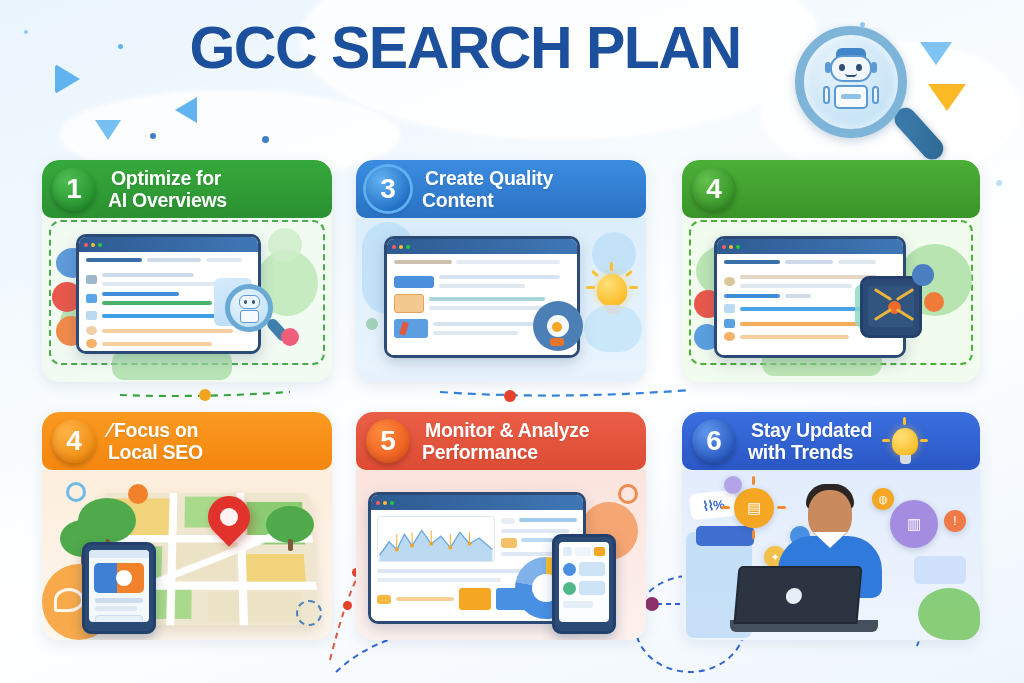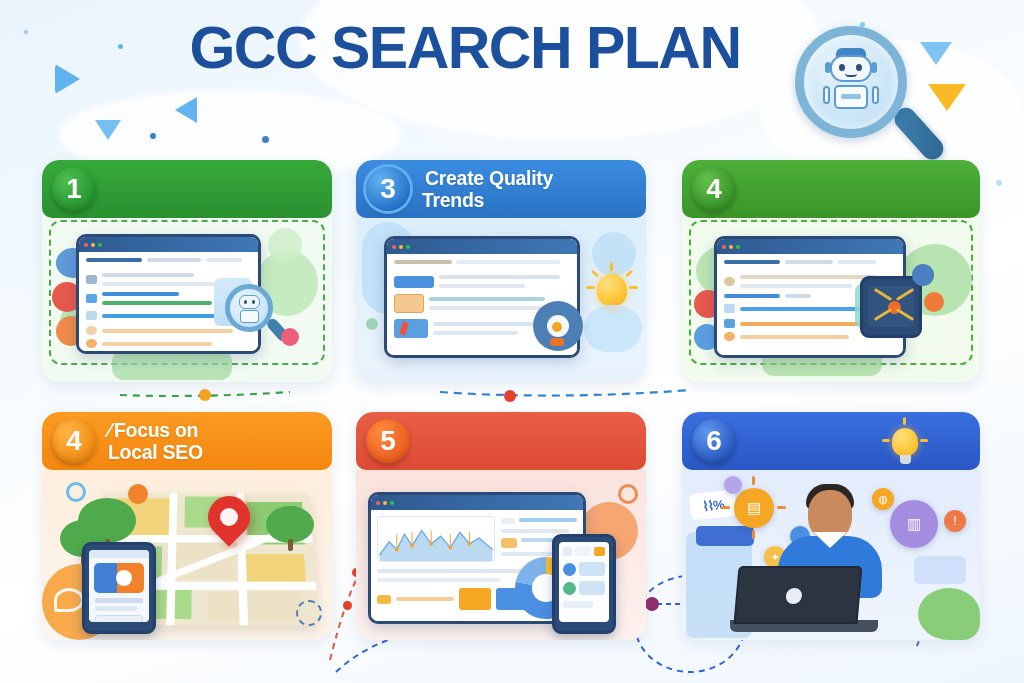--- a/index.html
+++ b/index.html
@@ -268,20 +268,22 @@
   <div class="conn-dot" style="left:504px;top:390px;width:12px;height:12px;background:#e8402a;"></div>
   <div class="conn-dot" style="left:352px;top:568px;width:9px;height:9px;background:#e8402a;"></div>
   <div class="conn-dot" style="left:343px;top:601px;width:9px;height:9px;background:#e8402a;"></div>
   <div class="conn-dot" style="left:645px;top:597px;width:14px;height:14px;background:#8e2f6b;"></div>
 
   <div class="card" style="left:42px;top:160px;width:290px;height:222px;background:#f2fbf2;">
     <div class="card-head" style="background:linear-gradient(180deg,#36a93b 0%,#2a9130 100%);">
       <div class="badge" style="background:radial-gradient(circle at 34% 30%, #4dbd52 0%, #25922c 78%);">
         <span>1</span>
       </div>
+      <div class="card-title"><span class="glitch-glyph"></span><span>Optimize for
+AI Overviews</span></div>
     </div>
     <div class="card-body">
 
       <div style="position:absolute;left:7px;top:2px;right:7px;bottom:5px;border:2px dashed #49ab4e;border-radius:12px;"></div>
 
       <div style="position:absolute;left:18px;top:80px;width:70px;height:46px;background:#a9dfa6;border-radius:50%;opacity:.8;"></div>
       <div style="position:absolute;left:214px;top:32px;width:62px;height:66px;background:#b7e6b0;border-radius:50%;opacity:.75;"></div>
       <div style="position:absolute;left:226px;top:10px;width:34px;height:34px;background:#cdeec8;border-radius:50%;opacity:.8;"></div>
       <div style="position:absolute;left:70px;top:132px;width:120px;height:30px;background:#9fd89c;border-radius:12px;opacity:.7;"></div>
 
@@ -349,21 +351,21 @@
       <div style="position:absolute;left:196px;top:196px;"></div>
     </div>
   </div>
 
   <div class="card" style="left:356px;top:160px;width:290px;height:222px;background:#e7f2fd;">
     <div class="card-head" style="background:linear-gradient(180deg,#3b8ce0 0%,#2a72c4 100%);">
       <div class="badge" style="background:radial-gradient(circle at 34% 30%, #63b2f2 0%, #1f6dc4 78%);box-shadow:0 0 0 3px #5fb0f0, 0 3px 5px rgba(0,0,0,.2);">
         <span>3</span>
       </div>
       <div class="card-title"><span class="glitch-glyph"></span><span>Create Quality
-Trends</span></div>
+Content</span></div>
     </div>
     <div class="card-body" style="background:linear-gradient(180deg,#dceefb 0%,#e9f4fd 100%);">
       <div style="position:absolute;left:6px;top:4px;width:52px;height:92px;background:#bcdff7;border-radius:40px;opacity:.8;"></div>
       <div style="position:absolute;left:236px;top:14px;width:44px;height:44px;background:#bcdff7;border-radius:50%;opacity:.8;"></div>
       <div style="position:absolute;left:228px;top:88px;width:58px;height:46px;background:#c6e5f9;border-radius:40px;opacity:.85;"></div>
       <div class="browser" style="left:28px;top:18px;width:196px;height:122px;">
         <div class="browser-bar">
           <span class="bdot" style="background:#ff5f57;"></span>
           <span class="bdot" style="background:#febc2e;"></span>
           <span class="bdot" style="background:#28c840;"></span>
@@ -540,20 +542,22 @@
       <div style="position:absolute;left:86px;top:14px;width:20px;height:20px;background:#f2812b;border-radius:50%;"></div>
       <div style="position:absolute;left:254px;top:130px;width:26px;height:26px;border:2px dashed #4a7fc1;border-radius:50%;"></div>
     </div>
   </div>
 
   <div class="card" style="left:356px;top:412px;width:290px;height:228px;background:#fdeeeb;">
     <div class="card-head" style="background:linear-gradient(180deg,#ea5e47 0%,#dd4b33 100%);">
       <div class="badge" style="background:radial-gradient(circle at 34% 30%, #ff8a3d 0%, #ec5a1e 78%);">
         <span>5</span>
       </div>
+      <div class="card-title"><span class="glitch-glyph"></span><span>Monitor &amp; Analyze
+Performance</span></div>
     </div>
     <div class="card-body" style="height:170px;background:linear-gradient(180deg,#fbe3dd 0%,#fdf1ee 100%);">
       <div style="position:absolute;left:224px;top:32px;width:58px;height:58px;background:#f59a5e;border-radius:50%;opacity:.85;"></div>
       <div style="position:absolute;left:262px;top:14px;width:20px;height:20px;border:3px solid #f08b4f;border-radius:50%;"></div>
       <div class="browser" style="left:12px;top:22px;width:218px;height:132px;">
         <div class="browser-bar">
           <span class="bdot" style="background:#ff5f57;"></span>
           <span class="bdot" style="background:#febc2e;"></span>
           <span class="bdot" style="background:#28c840;"></span>
         </div>
@@ -622,20 +626,22 @@
         </div>
       </div>
     </div>
   </div>
 
   <div class="card" style="left:682px;top:412px;width:298px;height:228px;background:#eaf1fd;">
     <div class="card-head" style="background:linear-gradient(180deg,#3a6fe0 0%,#2a57c4 100%);">
       <div class="badge" style="background:radial-gradient(circle at 34% 30%, #5f97ef 0%, #2554bd 78%);">
         <span>6</span>
       </div>
+      <div class="card-title"><span class="glitch-glyph"></span><span>Stay Updated
+with Trends</span></div>
       <div class="bulb" style="left:210px;top:16px;z-index:3;">
         <div class="bulb-glass" style="width:26px;height:28px;"></div>
           <div class="bulb-base" style="width:11px;"></div>
         <div class="ray" style="left:-10px;top:11px;width:8px;height:3px;"></div>
         <div class="ray" style="left:28px;top:11px;width:8px;height:3px;"></div>
         <div class="ray" style="left:11px;top:-11px;width:3px;height:8px;"></div>
       </div>
     </div>
     <div class="card-body" style="height:170px;background:linear-gradient(180deg,#e2ecfc 0%,#eff5fe 100%);overflow:hidden;">
       <div style="position:absolute;left:4px;top:62px;width:66px;height:106px;background:#bfdcf7;border-radius:8px;opacity:.85;"></div>

